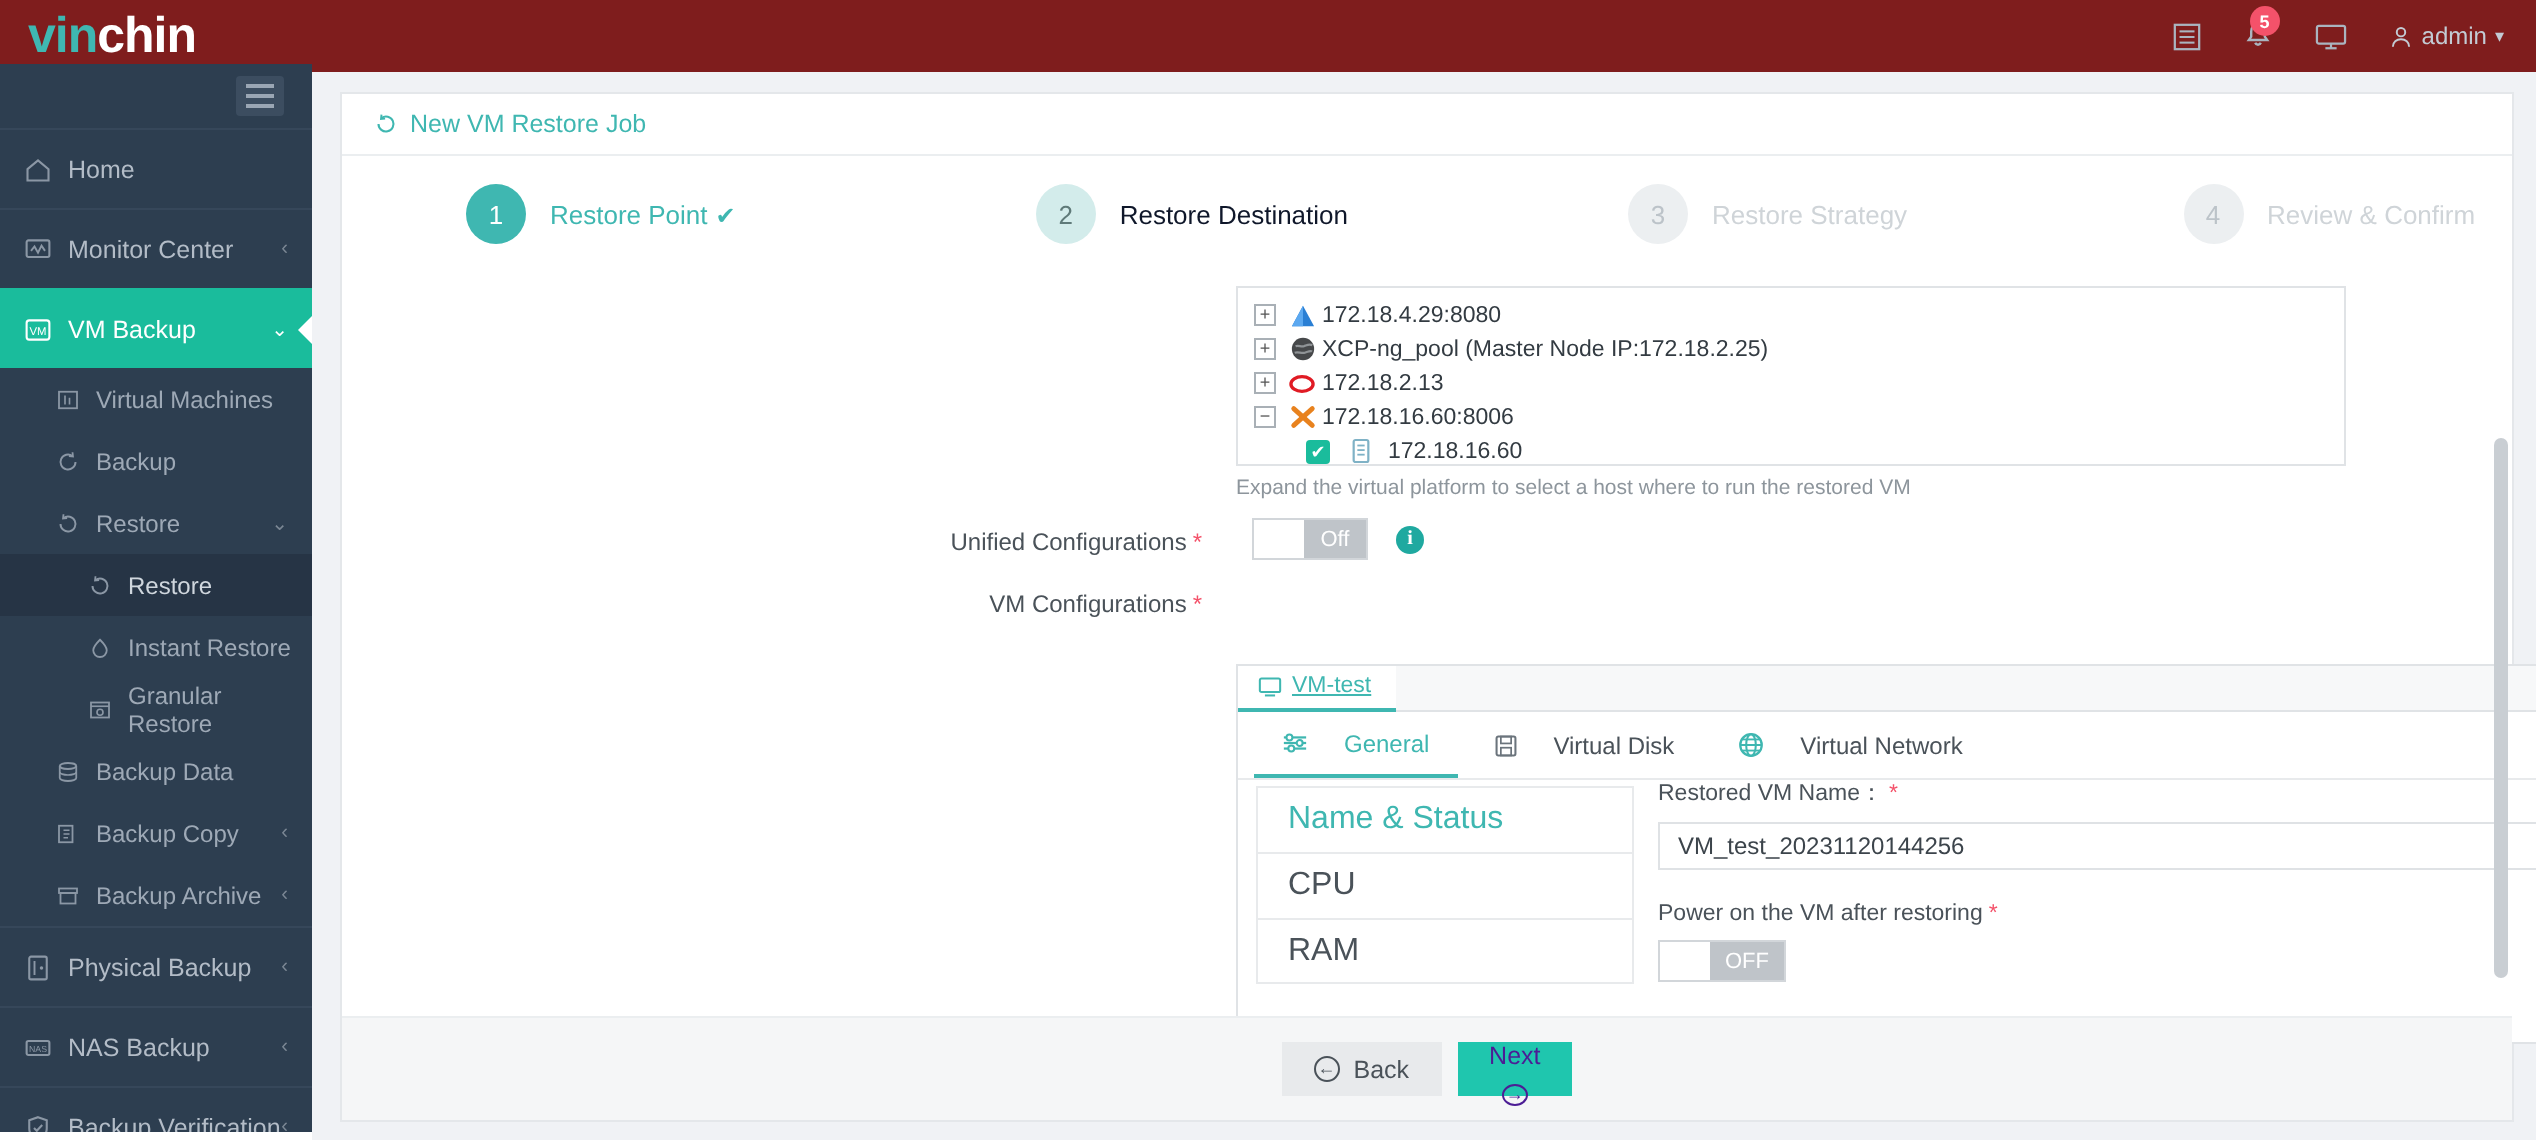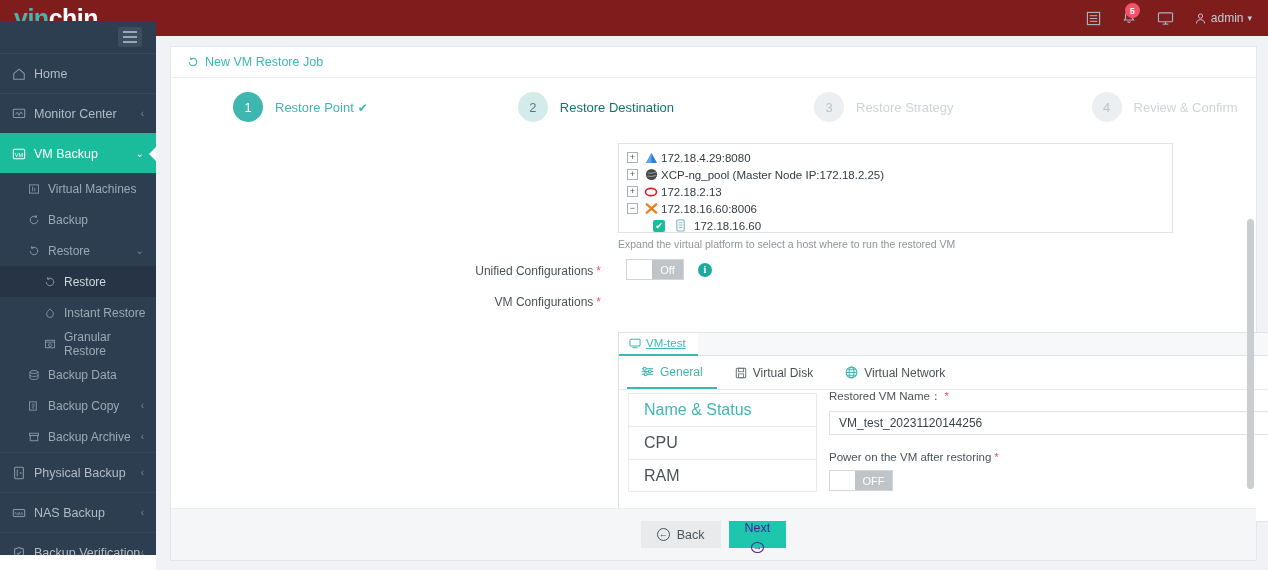--- a/index.html
+++ b/index.html
@@ -34,21 +34,21 @@
     position: absolute; top: -7px; left: 4px;
     background: #f4526a; color: #fff; font-size: 9px;
     width: 15px; height: 15px; border-radius: 50%;
     display: flex; align-items: center; justify-content: center;
     font-weight: bold;
   }
   .user { display: flex; align-items: center; gap: 4px; font-size: 12px; color: #c3cbd4; cursor: pointer; }
 
   
   .sidebar {
-    position: absolute; top: 21px; left: 0; width: 156px; height: 534px;
+    position: absolute; top: 32px; left: 0; width: 156px; height: 534px;
     background: #2d3e50; overflow: hidden;
   }
   .hamburger-row { height: 32px; display: flex; justify-content: flex-end; padding-right: 14px; align-items: center; }
   .hamburger {
     width: 24px; height: 20px; background: #3c4d60; border-radius: 2px;
     display: flex; flex-direction: column; justify-content: center; gap: 3px;
     align-items: center; cursor: pointer;
   }
   .hamburger i { display: block; width: 14px; height: 2px; background: #9aa6b4; }
 
@@ -105,21 +105,21 @@
   .step.s1 { margin-left: 62px; }
   .step.s1 .step-num { background: #3fb7b1; }
   .step.s2 { margin-left: 150px; }
   .step.s2 .step-num { background: #d3eceb; color: #5f7a79; }
   .step.s3 { margin-left: 140px; }
   .step.s3 .step-num { background: #eceff1; color: #bcc3c9; }
   .step.s4 { margin-left: 138px; }
   .step.s4 .step-num { background: #eceff1; color: #bcc3c9; }
   .step-lbl { font-size: 13px; }
   .step.s1 .step-lbl { color: #3fb7b1; }
-  .step.s2 .step-lbl { color: #0f766e; }
+  .step.s2 .step-lbl { color: #0f172a; }
   .step.s3 .step-lbl, .step.s4 .step-lbl { color: #cfd4d8; }
   .chk { color: #3fb7b1; font-size: 12px; margin-left: 4px; }
 
   
   .treebox {
     position: absolute; left: 447px; top: 96px; width: 555px; height: 90px;
     border: 1px solid #e0e3e6; background: #fff; padding: 5px 0 0 8px;
   }
   .trow { display: flex; align-items: center; height: 17px; font-size: 11.5px; color: #333b42; }
   .trow .exp {
@@ -170,21 +170,21 @@
     display: flex; align-items: center; gap: 5px; height: 23px;
     padding: 0 12px 0 10px; font-size: 11.5px; color: #3fb7b1;
     border-bottom: 2px solid #3fb7b1; background: #fff; cursor: pointer;
   }
   .vmtab .u { text-decoration: underline; }
   .tabs {
     display: flex; align-items: center; height: 34px;
     border-bottom: 1px solid #e8eaec; padding-left: 8px; gap: 4px;
   }
   .tab {
-    display: flex; align-items: center; gap: 6px; height: 33px;
+    display: flex; align-items: center; gap: 18px; height: 33px;
     padding: 0 14px; font-size: 12px; color: #4a5259; cursor: pointer;
   }
   .tab.active { color: #3fb7b1; border-bottom: 2px solid #3fb7b1; }
 
   .sublist { position: absolute; left: 9px; top: 60px; width: 189px; }
   .sub-item {
     height: 33px; display: flex; align-items: center; padding-left: 15px;
     font-size: 16px; color: #4a5259; border: 1px solid #e8eaec;
     border-bottom: none; background: #fff; cursor: pointer;
   }

